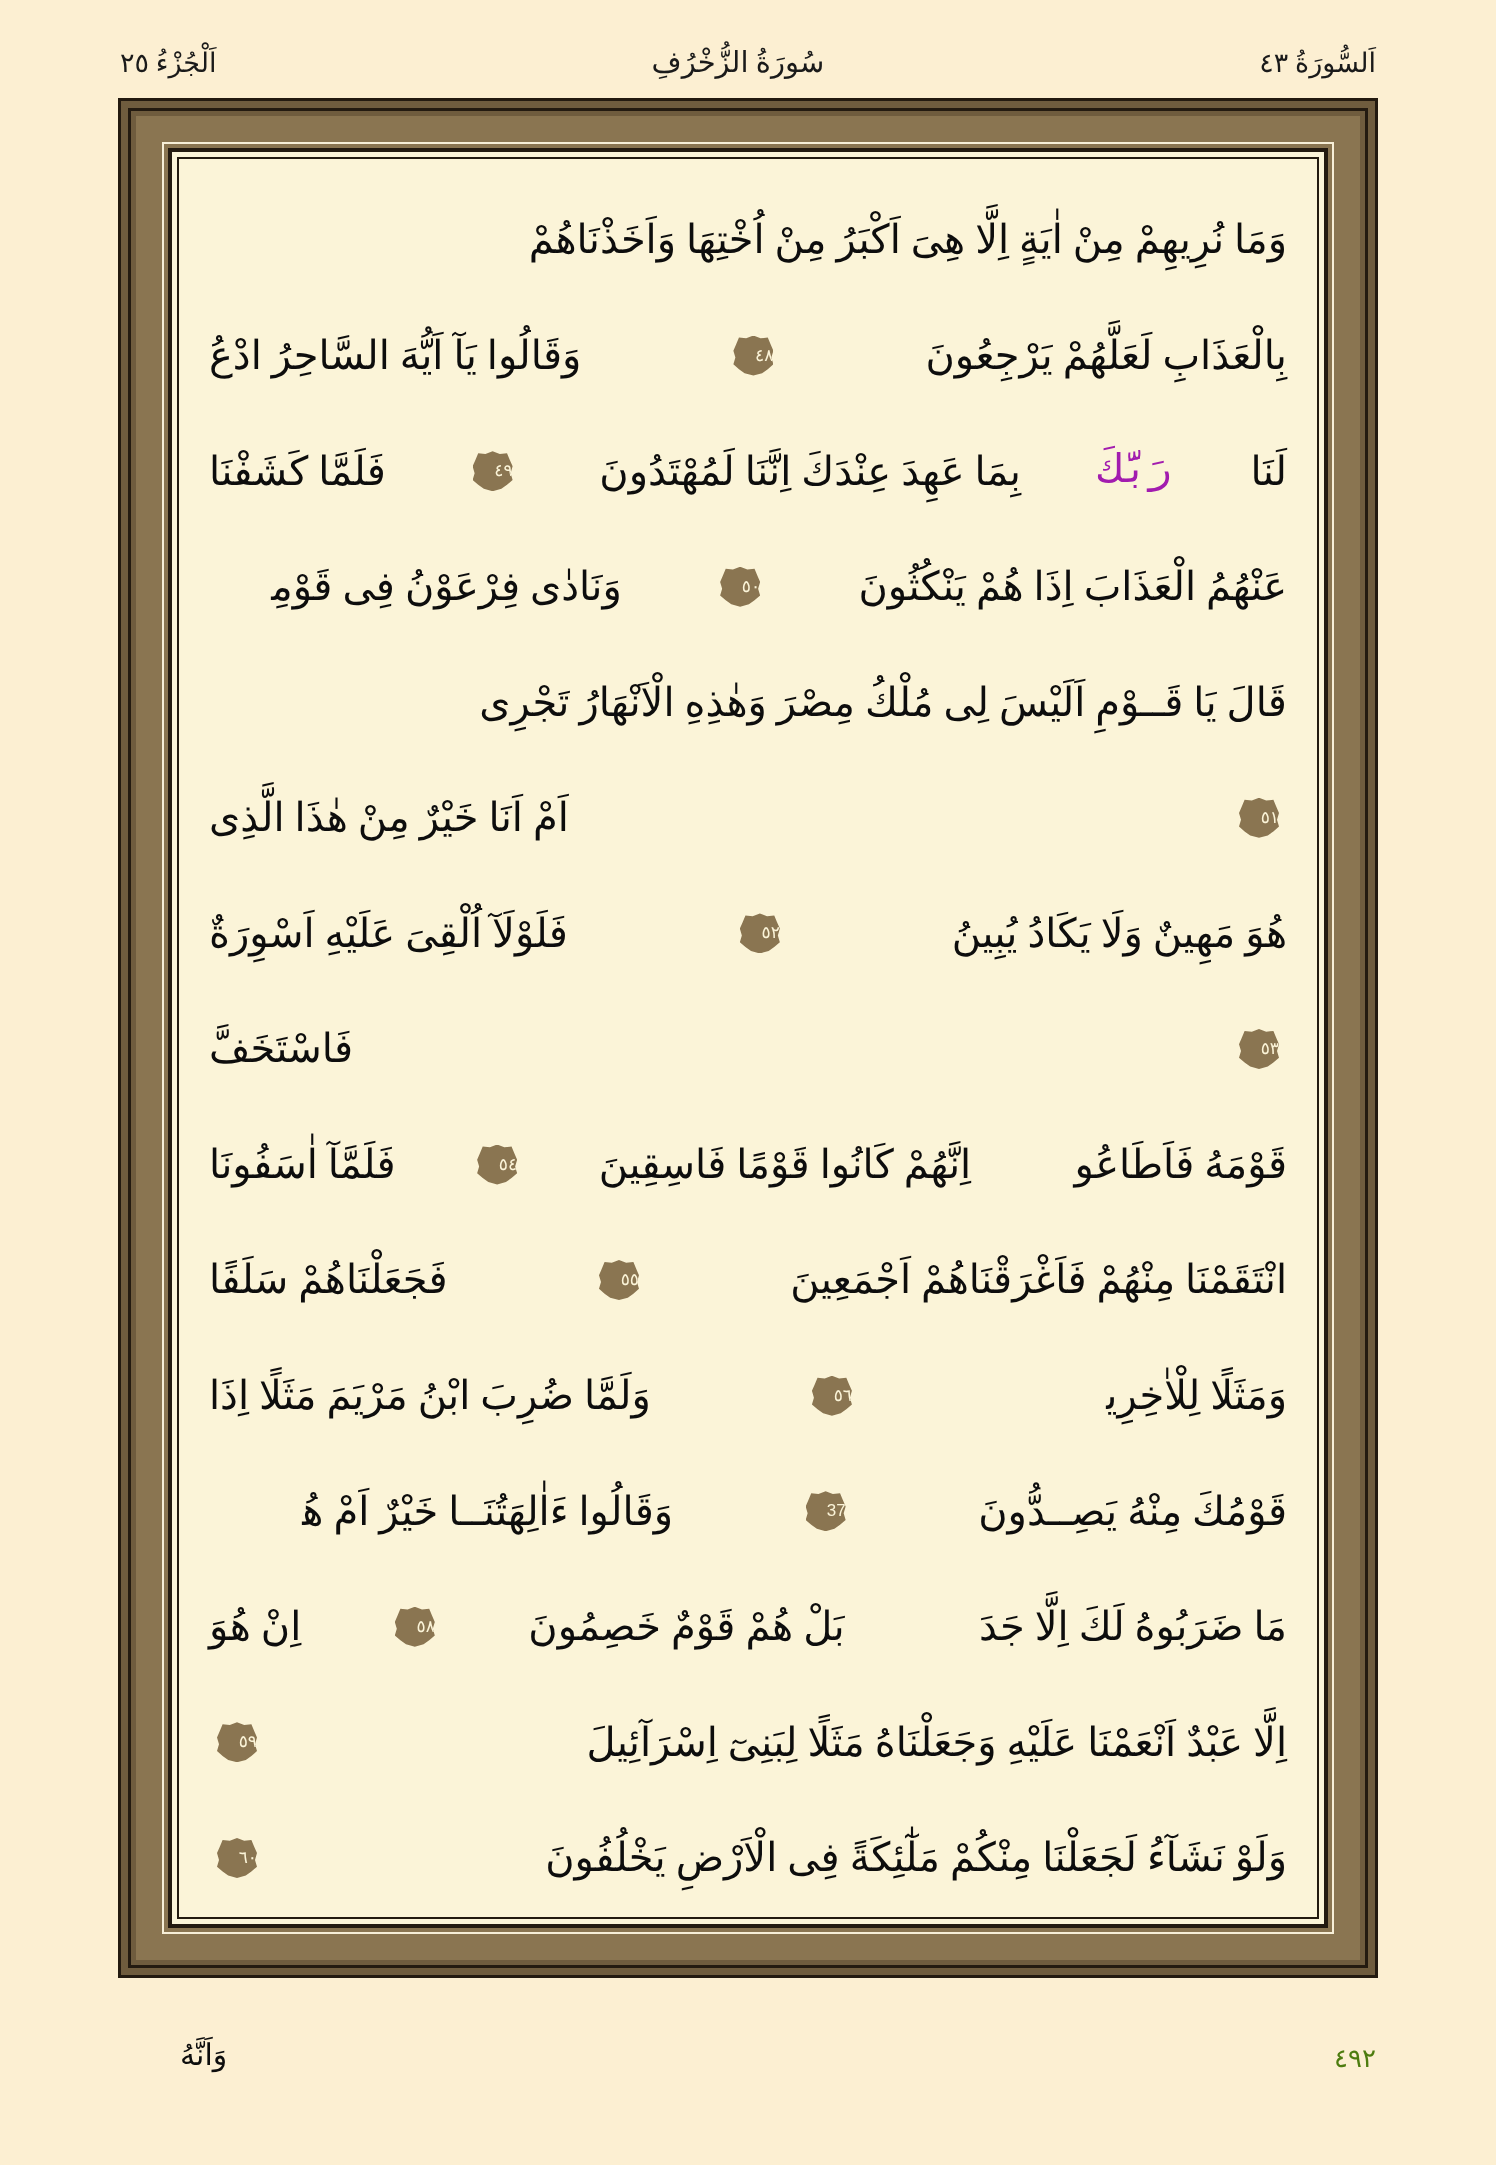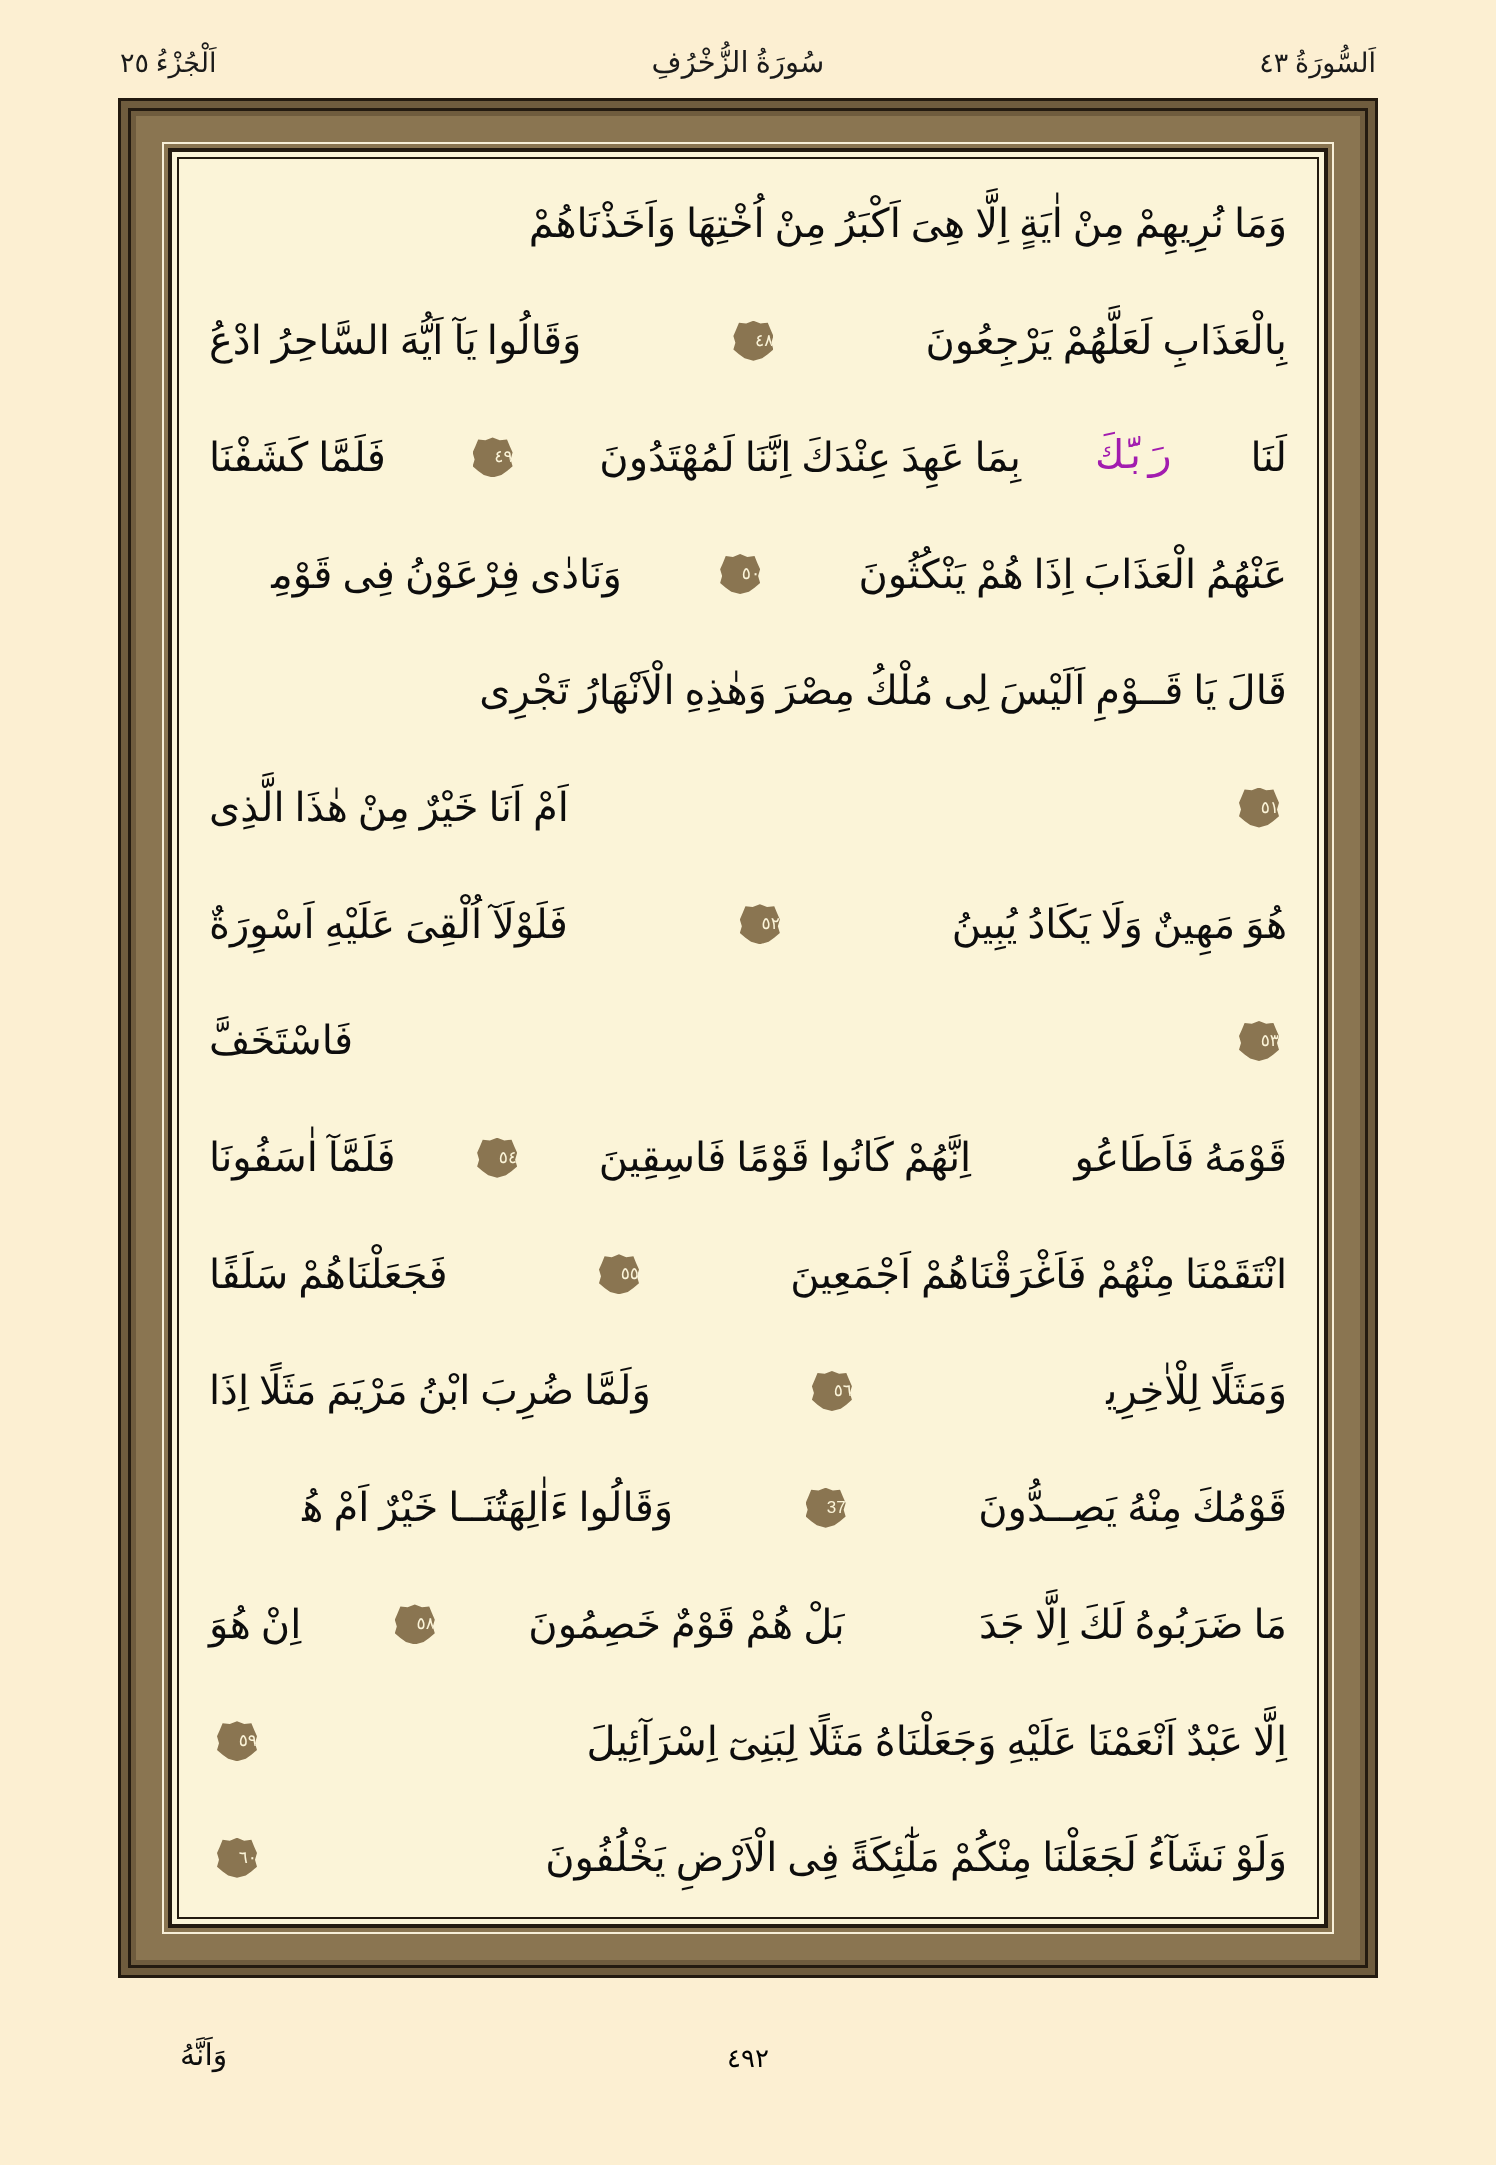--- a/index.html
+++ b/index.html
@@ -87,21 +87,21 @@
     border: 2px solid #231a10;
     background: #fbf4d8;
   }
 
   
   .text-body {
     position: absolute;
     top: 0; left: 0; right: 0; bottom: 0;
     background: #fbf4d8;
     direction: rtl;
-    padding: 16px 30px 10px 30px;
+    padding: 32px 30px 10px 30px;
     display: flex;
     flex-direction: column;
     justify-content: space-between;
   }
 
   .ayah-line {
     direction: rtl;
     text-align: justify;
     text-align-last: justify;
     font-family: "Liberation Serif", "DejaVu Serif", serif;
@@ -152,23 +152,22 @@
     height: 70px;
     direction: rtl;
     display: flex;
     align-items: flex-start;
     justify-content: space-between;
   }
   .footer-pageno {
     position: absolute;
     left: 0; right: 0;
     top: 6px;
-    text-align: center;
     font-size: 26px;
-    color: #000000;
+    color: #4d7c0f;
     font-family: "Liberation Serif", "DejaVu Serif", serif;
   }
   .footer-catchword {
     position: absolute;
     left: 60px;
     top: 0;
     font-size: 30px;
     color: #0d0d0d;
     font-family: "Liberation Serif", "DejaVu Serif", serif;
   }

